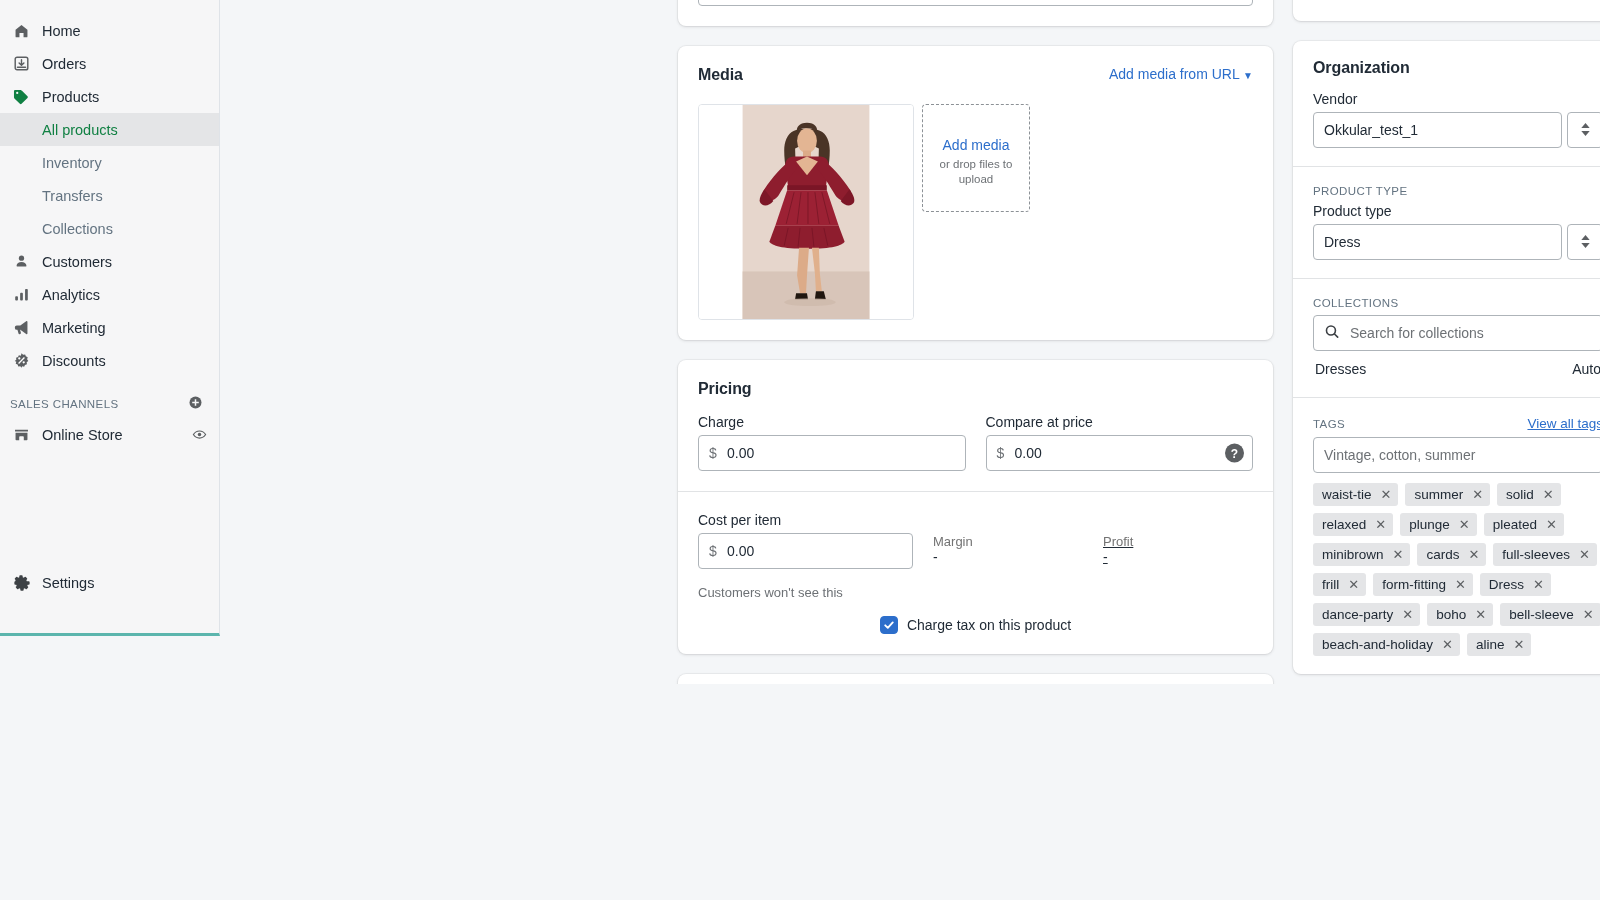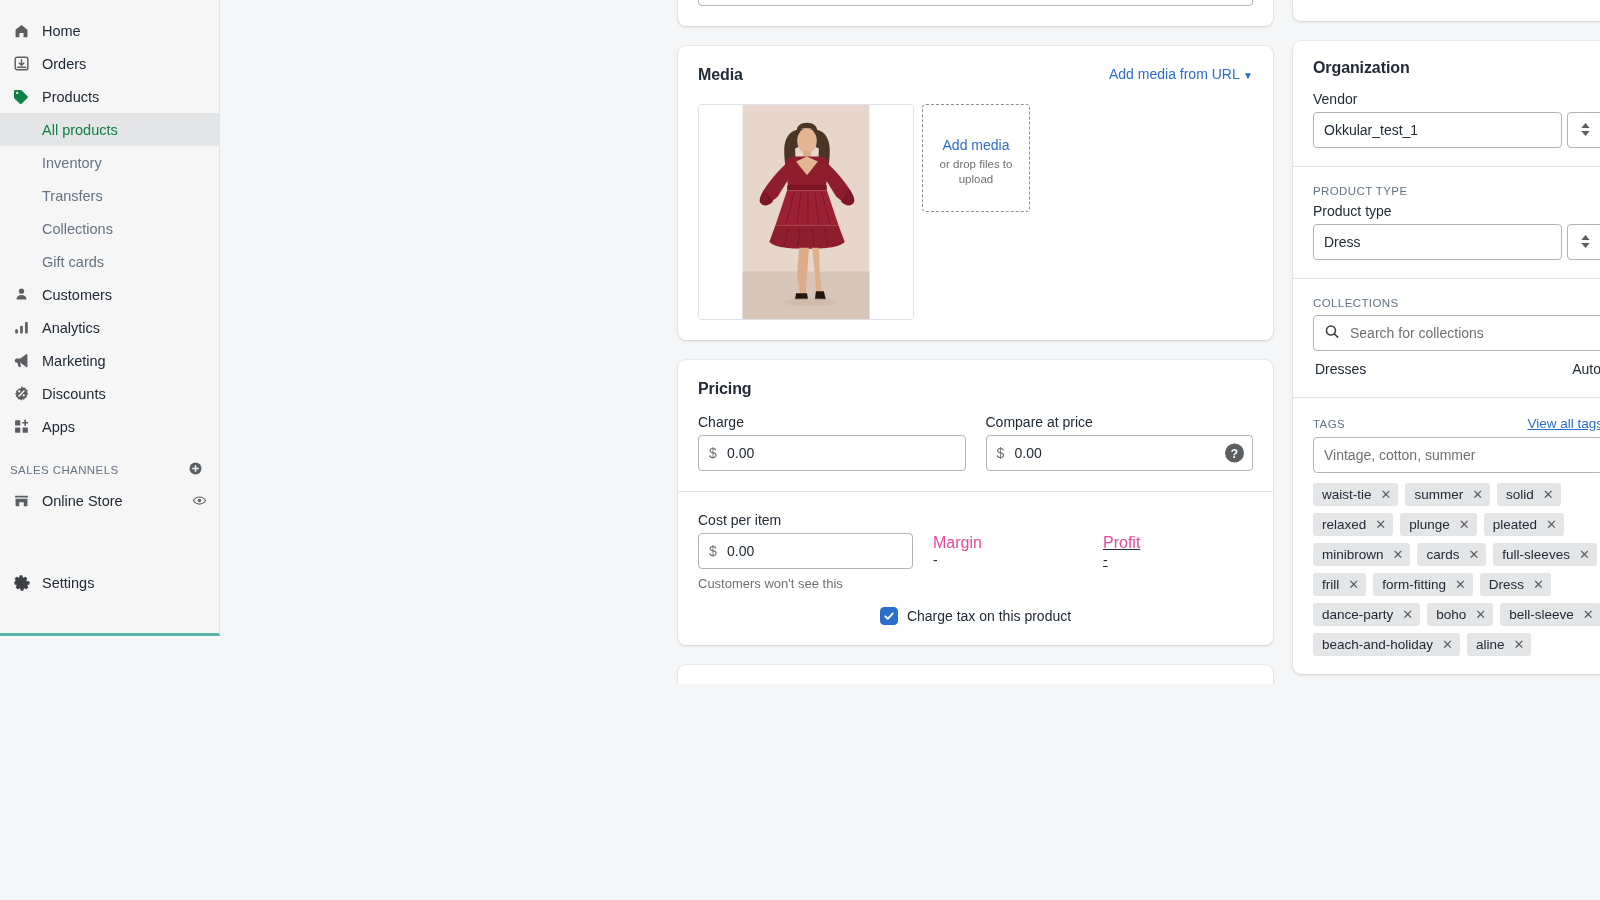--- a/index.html
+++ b/index.html
@@ -179,23 +179,23 @@
     gap: 20px; margin-top: 16px;
   }
   .divider { height: 1px; background: #e1e3e5; margin: 20px -20px 0; }
 
   .cost-row {
     display: grid;
     grid-template-columns: 1fr 150px 150px;
     gap: 20px; margin-top: 20px;
     align-items: start;
   }
-  .muted-label { color: #ec4899; font-size: 16px; margin-bottom: 0; }
+  .muted-label { color: #737373; font-size: 13px; margin-bottom: 0; }
   .muted-val { color: #212b36; font-size: 14px; }
-  .helper { color: #6d7175; font-size: 13px; margin-top: 7px; }
+  .helper { color: #6d7175; font-size: 13px; margin-top: 16px; }
 
   .check-row { display: flex; align-items: center; margin-top: 16px; justify-content: center; }
   .cbox {
     width: 18px; height: 18px; border-radius: 4px;
     margin-right: 9px; flex: 0 0 18px;
     display: flex; align-items: center; justify-content: center;
     cursor: pointer;
   }
   .cbox.on { background: #2c6ecb; border: 1px solid #2c6ecb; }
   .cbox.off { background: #fff; border: 1px solid #8c9196; }
@@ -308,23 +308,20 @@
       </div>
       <div class="nav-sub">
         <span>Inventory</span>
       </div>
       <div class="nav-sub">
         <span>Transfers</span>
       </div>
       <div class="nav-sub">
         <span>Collections</span>
       </div>
-      <div class="nav-sub">
-        <span>Gift cards</span>
-      </div>
 
       <div class="nav-item">
         <span class="nav-ico">
           <svg width="17" height="17" viewBox="0 0 20 20" fill="#5c5f62">
             <circle cx="10" cy="6.1" r="3.1"></circle>
             <path d="M10 10.6c-3.2 0-5.8 1.9-5.8 4.3 0 .7.5 1.1 1.2 1.1h9.2c.7 0 1.2-.4 1.2-1.1 0-2.4-2.6-4.3-5.8-4.3Z"></path>
           </svg>
         </span>
         <span class="nav-label">Customers</span>
       </div>
@@ -352,31 +349,20 @@
       <div class="nav-item">
         <span class="nav-ico">
           <svg width="17" height="17" viewBox="0 0 20 20">
             <path fill="#5c5f62" d="M10 1.6l1.9 1.5 2.4-.3.8 2.3 2.2 1-.7 2.3L18 10.6 16.1 12l.3 2.4-2.3.8-1 2.2-2.3-.7L10 18.4l-1.4-1.7-2.4.3-.8-2.3-2.2-1 .7-2.3L2 10.6 3.9 9.2 3.6 6.8l2.3-.8 1-2.2 2.3.7L10 1.6Z"></path>
             <path fill="#fff" d="M7.4 6.2a1.35 1.35 0 1 1 0 2.7 1.35 1.35 0 0 1 0-2.7Zm5.2 4.6a1.35 1.35 0 1 1 0 2.7 1.35 1.35 0 0 1 0-2.7ZM12.9 6 14 7.1 7.1 14 6 12.9 12.9 6Z"></path>
           </svg>
         </span>
         <span class="nav-label">Discounts</span>
       </div>
 
-      <div class="nav-item">
-        <span class="nav-ico">
-          <svg width="17" height="17" viewBox="0 0 20 20" fill="#5c5f62">
-            <rect x="2.4" y="2.6" width="6.2" height="6.2" rx="1"></rect>
-            <rect x="2.4" y="11.2" width="6.2" height="6.2" rx="1"></rect>
-            <rect x="11.3" y="11.2" width="6.2" height="6.2" rx="1"></rect>
-            <path d="M13.3 2.2h2v2.4h2.4v2h-2.4v2.4h-2V6.6H10.9v-2h2.4V2.2Z"></path>
-          </svg>
-        </span>
-        <span class="nav-label">Apps</span>
-      </div>
 
       <div class="section-head">
         <span style="padding-left:2px">SALES CHANNELS</span>
         <span class="plus">
           <svg width="15" height="15" viewBox="0 0 20 20" fill="#5c5f62">
             <circle cx="10" cy="10" r="8"></circle>
             <path fill="#f6f6f7" d="M9 5.6h2v3.4h3.4v2H11v3.4H9V11H5.6V9H9V5.6Z"></path>
           </svg>
         </span>
       </div>

